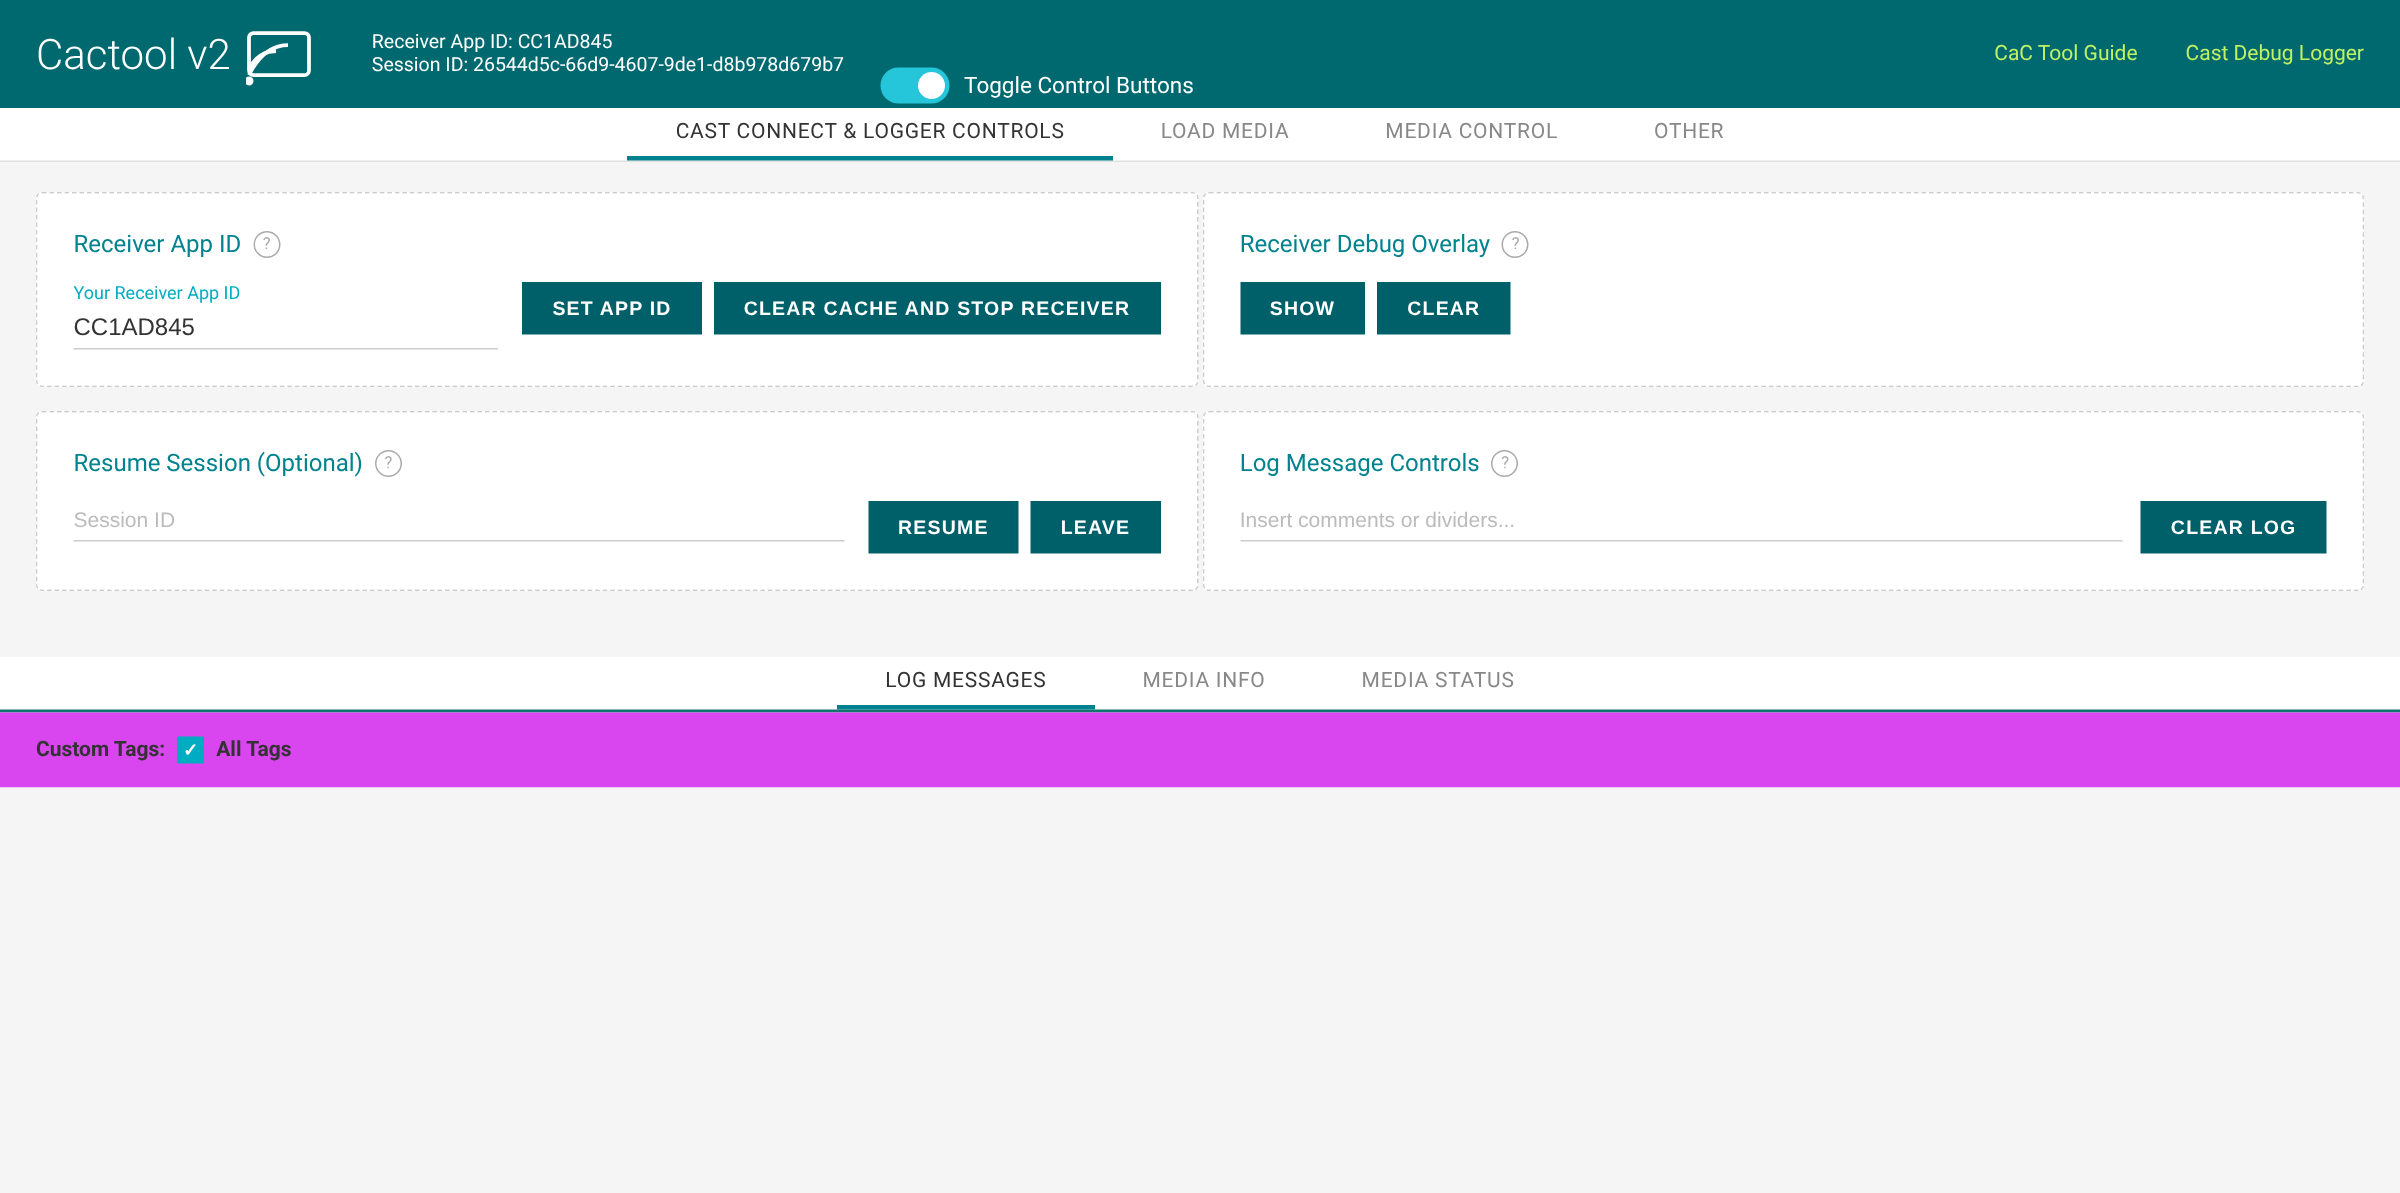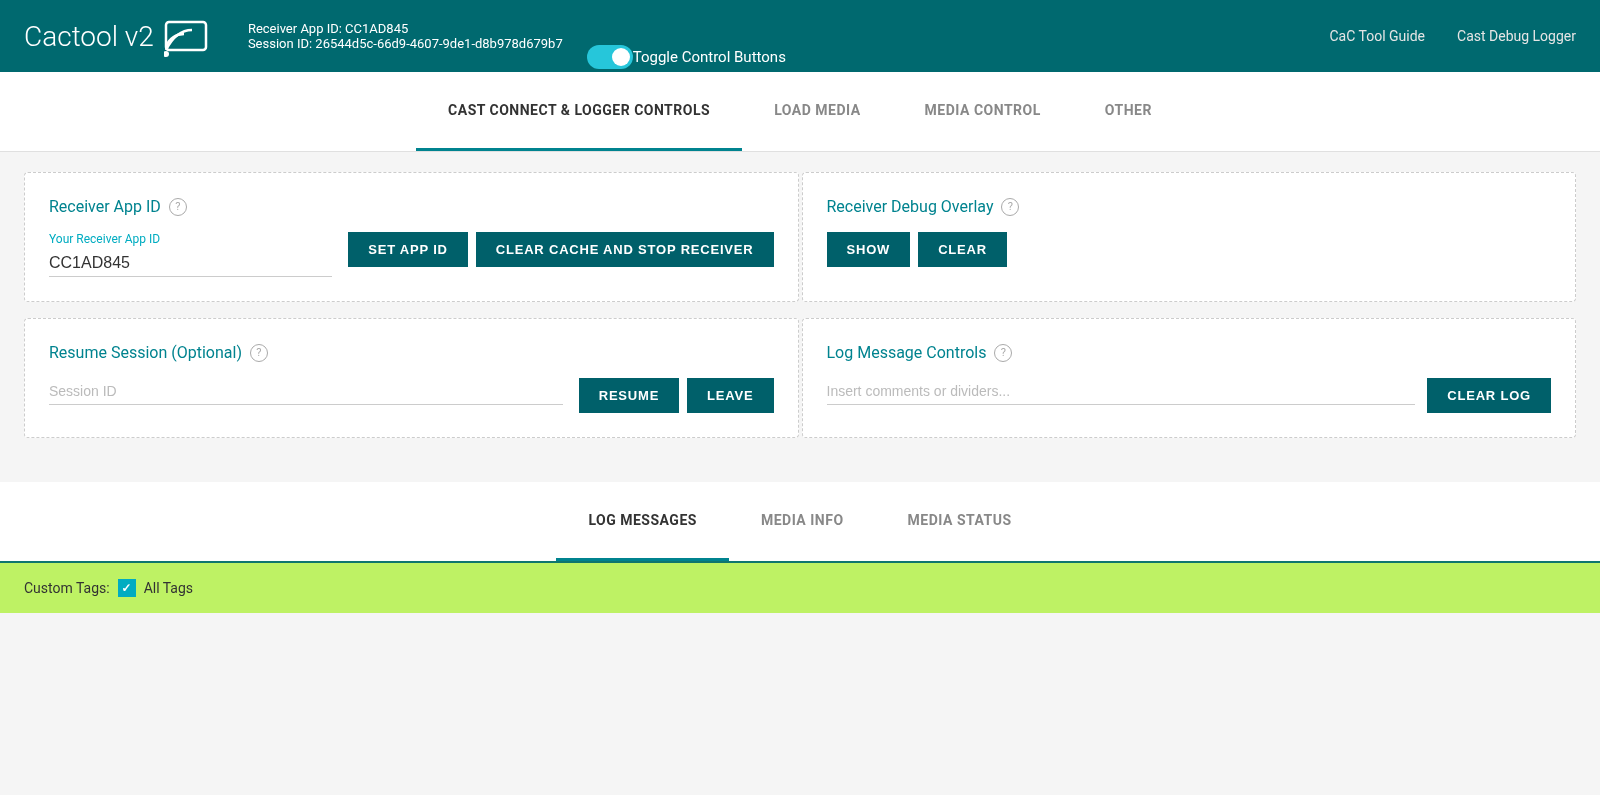--- a/index.html
+++ b/index.html
@@ -32,20 +32,21 @@
     .header-session-info {
       display: flex;
       flex-direction: column;
       font-size: 13px;
       color: #ffffff;
       margin-right: 20px;
     }
     .header-toggle-area {
       display: flex;
       align-items: center;
+      gap: 10px;
       margin-left: 4px;
       margin-top: 41px;
     }
     .toggle-switch {
       width: 46px;
       height: 24px;
       background: #26c6da;
       border-radius: 12px;
       position: relative;
       cursor: pointer;
@@ -64,37 +65,37 @@
       font-size: 15px;
       color: white;
     }
     .header-spacer { flex: 1; }
     .header-nav {
       display: flex;
       gap: 32px;
       align-items: center;
     }
     .header-nav a {
-      color: #e5e5e5;
+      color: #bef264;
       text-decoration: none;
       font-size: 14px;
     }
 
     
     .tabs-container {
       background: white;
       border-bottom: 1px solid #e0e0e0;
       display: flex;
       justify-content: center;
       gap: 0;
     }
     .tab {
-      padding: 30px 32px;
+      padding: 8px 32px;
       font-size: 14px;
-      font-weight: 700;
+      font-weight: 400;
       color: #888;
       cursor: pointer;
       border-bottom: 3px solid transparent;
       letter-spacing: 0.5px;
     }
     .tab.active {
       color: #333;
       border-bottom: 3px solid #00838f;
     }
 
@@ -221,23 +222,24 @@
       background: white;
       border-bottom: 2px solid #0f766e;
       display: flex;
       justify-content: center;
       gap: 0;
       margin-top: 8px;
     }
 
     
     .log-section {
-      background: #bef264;
+      background: #d946ef;
       padding: 16px 24px;
       margin-top: 0;
+      font-weight: bold;
     }
     .custom-tags-row {
       display: flex;
       align-items: center;
       gap: 8px;
       font-size: 14px;
       color: #333;
     }
     .checkbox-custom {
       width: 18px;

